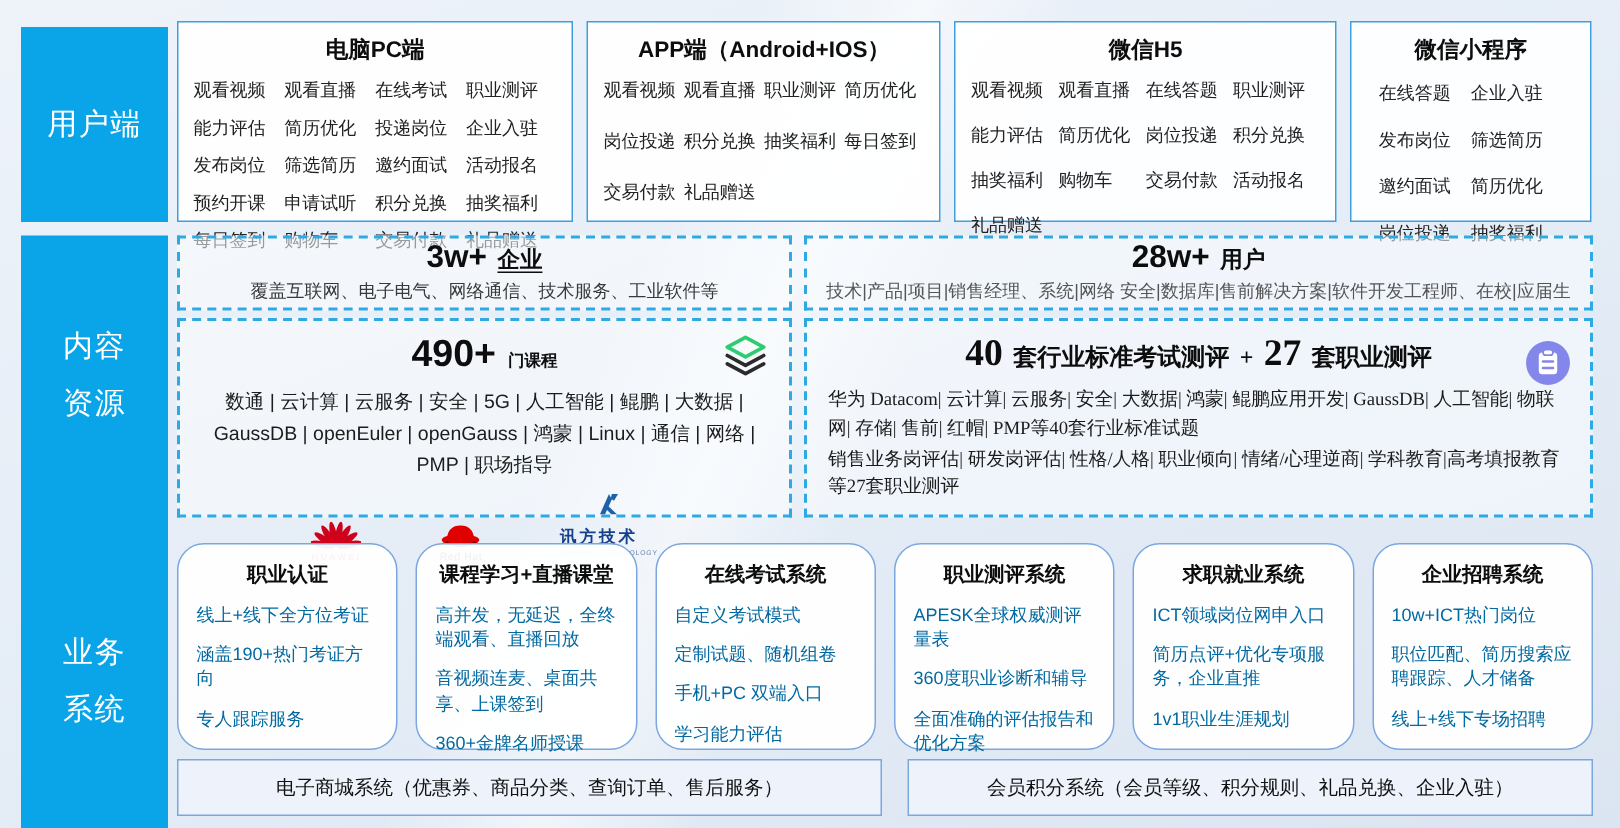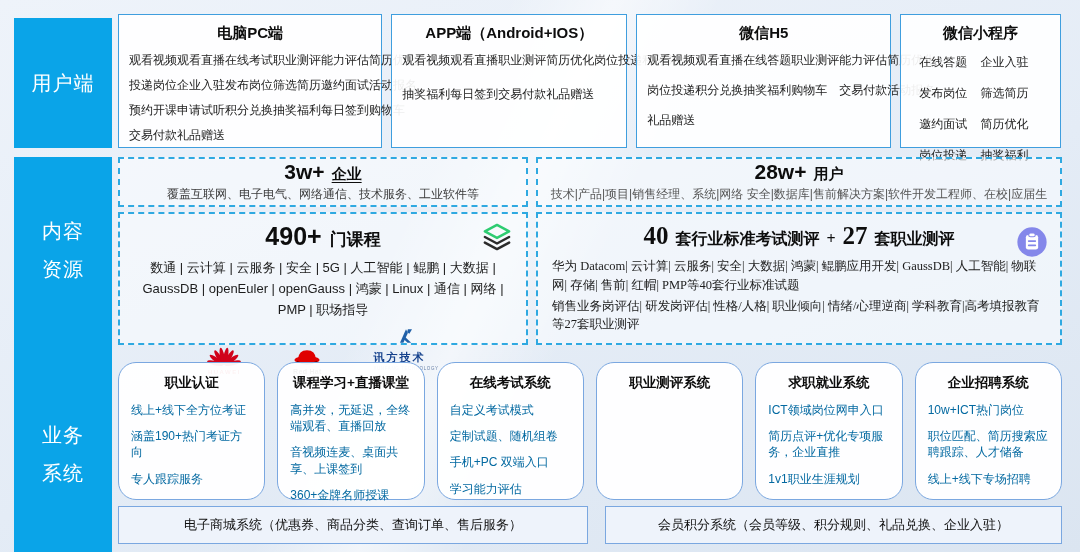--- a/index.html
+++ b/index.html
@@ -14,21 +14,21 @@
     font-size:20px;letter-spacing:1px;white-space:pre-line;line-height:1.9;}
   .sb-0{top:18px;height:130px}
   .sb-1{top:157px;height:185px}
   .sb-2{top:340px;height:228px}
   .main{position:absolute;left:118px;top:0;width:944px;height:552px;}
   
   .row-user{position:absolute;top:14px;left:0;width:100%;height:134px;display:flex;gap:9px;}
   .tbox{background:rgba(255,255,255,.92);border:1px solid #3f9ede;box-sizing:border-box;padding:9px 10px 6px;}
   .tb-0{width:28%}.tb-1{width:25%}.tb-2{width:27%}.tb-3{width:17%}
   .tbox-title{text-align:center;font-weight:700;font-size:15px;color:#0d0d0d;margin-bottom:9px;}
-  .feat-grid{display:grid;grid-template-columns:repeat(6,1fr);row-gap:8px;font-size:12px;color:#222;}
+  .feat-grid{display:grid;grid-template-columns:repeat(4,1fr);row-gap:8px;font-size:12px;color:#222;}
   .tb-0 .feat-grid{row-gap:8px;}
   .tb-1 .feat-grid{row-gap:17px;}
   .tb-2 .feat-grid{row-gap:13px;}
   .tb-3 .feat-grid{grid-template-columns:repeat(2,1fr);row-gap:14px;padding:2px 8px 0;}
   .feat{white-space:nowrap;}
   
   .dash-box{position:absolute;border:2px dashed #2fa9e1;background:rgba(252,253,255,.55);box-sizing:border-box;}
   .stat-left{top:157px;left:0;width:410px;height:50px;}
   .stat-right{top:157px;left:418px;width:526px;height:50px;}
   .stat-box{display:flex;flex-direction:column;align-items:center;justify-content:center;}
@@ -36,21 +36,21 @@
   .stat-num{font-size:21px;}
   .stat-unit{font-size:15px;margin-left:7px;}
   .underline{text-decoration:underline;text-underline-offset:3px;}
   .stat-desc{font-size:12px;color:#3a3a3a;margin-top:3px;white-space:nowrap;}
   .stat-right .stat-desc{color:#555;}
   
   .course-box{top:212px;left:0;width:410px;height:133px;padding:8px 6px 4px;}
   .assess-box{top:212px;left:418px;width:526px;height:133px;padding:8px 14px 4px;font-family:Liberation Serif, serif;}
   .res-head{text-align:center;font-weight:700;color:#0d0d0d;}
   .big-num{font-size:25px;}
-  .head-unit{font-size:17px;margin-left:8px;}
+  .head-unit{font-size:11px;margin-left:8px;}
   .course-list{margin-top:7px;text-align:center;font-size:13px;color:#1c1c1c;line-height:1.6;padding:0 8px;}
   .logos{display:flex;justify-content:center;align-items:flex-end;gap:48px;margin-top:7px;}
   .logo{display:flex;flex-direction:column;align-items:center;}
   .logo-text{font-size:6px;font-weight:700;color:#c4001d;letter-spacing:1.5px;margin-top:1px;}
   .rh-text{color:#111;font-size:7px;letter-spacing:.3px;}
   .xf-wrap{display:flex;align-items:center;gap:5px;padding-bottom:4px;flex-direction:column;}
   .xf-col{display:flex;flex-direction:column;align-items:flex-start;}
   .xf-text{font-size:11px;font-weight:700;color:#15418c;letter-spacing:2px;}
   .xf-sub{font-size:4.5px;color:#6a82a8;letter-spacing:.6px;margin-top:1px;}
   .assess-head{display:flex;justify-content:center;align-items:baseline;gap:7px;font-weight:700;color:#0d0d0d;}
@@ -268,20 +268,25 @@
         <div class="bbox-title">在线考试系统</div>
         <div>
             <div class="biz-item">自定义考试模式</div>
             <div class="biz-item">定制试题、随机组卷</div>
             <div class="biz-item">手机+PC 双端入口</div>
             <div class="biz-item">学习能力评估</div>
           </div>
       </div>
       <div class="bbox">
         <div class="bbox-title">职业测评系统</div>
+        <div>
+            <div class="biz-item">APESK全球权威测评量表</div>
+            <div class="biz-item">360度职业诊断和辅导</div>
+            <div class="biz-item">全面准确的评估报告和优化方案</div>
+          </div>
       </div>
       <div class="bbox">
         <div class="bbox-title">求职就业系统</div>
         <div>
             <div class="biz-item">ICT领域岗位网申入口</div>
             <div class="biz-item">简历点评+优化专项服务，企业直推</div>
             <div class="biz-item">1v1职业生涯规划</div>
           </div>
       </div>
       <div class="bbox">

